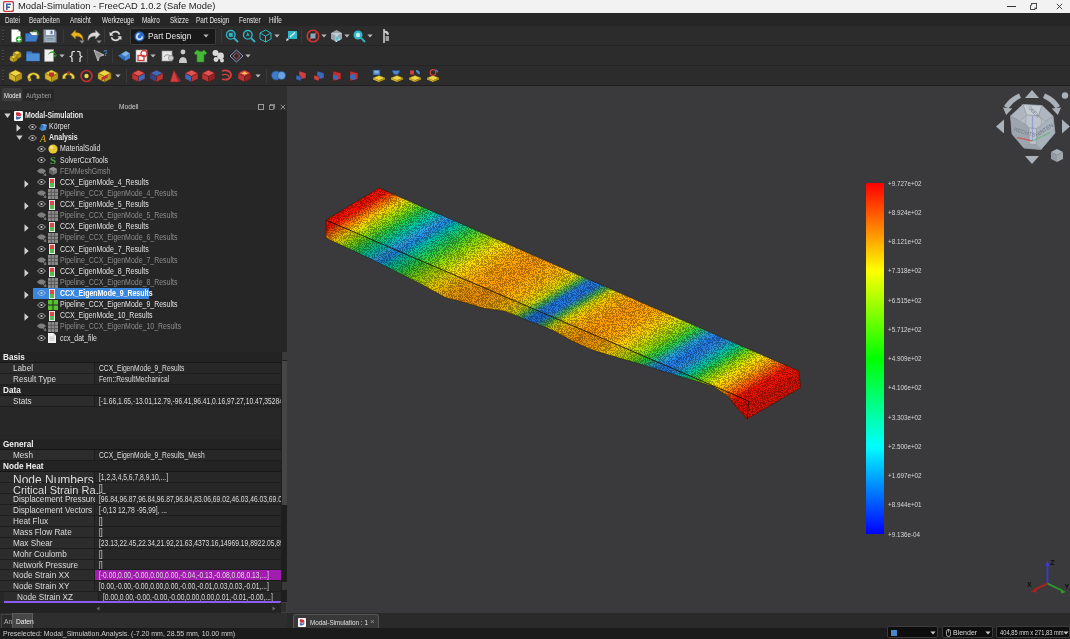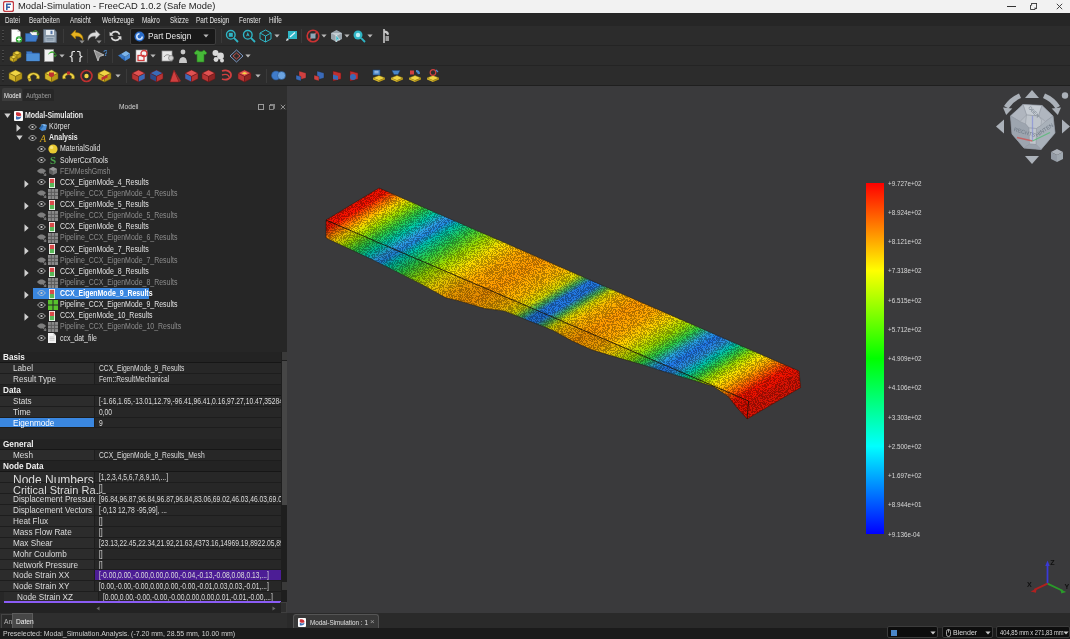--- a/index.html
+++ b/index.html
@@ -793,49 +793,33 @@
           </div>
         </div>
 <div style="position:absolute;left:0;top:396.2px;width:281px;height:10.92px;border-bottom:1px solid #1d1d1d;box-sizing:border-box">
           <div style="position:absolute;left:0;top:0;width:95px;height:100%;background:#2c2c2c;border-right:1px solid #1d1d1d;box-sizing:border-box">
             <span style="position:absolute;left:13px;top:1px;font-size:8.2px;color:#dcdcdc;white-space:nowrap">Stats</span>
           </div>
           <div style="position:absolute;left:95px;top:0;width:186px;height:100%;background:#272727;overflow:hidden">
             <span style="position:absolute;left:3.5px;top:1px;font-size:8.2px;color:#dcdcdc;white-space:nowrap;transform:scaleX(0.82);transform-origin:0 0">[-1.66,1.65,-13.01,12.79,-96.41,96.41,0.16,97.27,10.47,35284.8...</span>
           </div>
         </div>
-<div style="position:absolute;left:0;top:407.1px;width:281px;height:10.92px;border-bottom:1px solid #1d1d1d;box-sizing:border-box">
-          <div style="position:absolute;left:0;top:0;width:95px;height:100%;background:#2c2c2c;border-right:1px solid #1d1d1d;box-sizing:border-box">
-            <span style="position:absolute;left:13px;top:1px;font-size:8.2px;color:#dcdcdc;white-space:nowrap">Time</span>
-          </div>
-          <div style="position:absolute;left:95px;top:0;width:186px;height:100%;background:#272727;overflow:hidden">
-            <span style="position:absolute;left:3.5px;top:1px;font-size:8.2px;color:#dcdcdc;white-space:nowrap;transform:scaleX(0.82);transform-origin:0 0">0,00</span>
-          </div>
-        </div>
-<div style="position:absolute;left:0;top:418.0px;width:281px;height:10.92px;border-bottom:1px solid #1d1d1d;box-sizing:border-box">
-          <div style="position:absolute;left:0;top:0;width:95px;height:100%;background:#3a87e0;border-right:1px solid #1d1d1d;box-sizing:border-box">
-            <span style="position:absolute;left:13px;top:1px;font-size:8.2px;color:#ffffff;white-space:nowrap">Eigenmode</span>
-          </div>
-          <div style="position:absolute;left:95px;top:0;width:186px;height:100%;background:#272727;overflow:hidden">
-            <span style="position:absolute;left:3.5px;top:1px;font-size:8.2px;color:#dcdcdc;white-space:nowrap;transform:scaleX(0.82);transform-origin:0 0">9</span>
-          </div>
-        </div>
 <div style="position:absolute;left:0;top:439.9px;width:281px;height:10.92px;background:#232323;border-bottom:1px solid #161616;box-sizing:border-box">
           <span style="position:absolute;left:3px;top:1px;font-size:8.2px;font-weight:bold;color:#f0f0f0">General</span>
         </div>
 <div style="position:absolute;left:0;top:450.8px;width:281px;height:10.92px;border-bottom:1px solid #1d1d1d;box-sizing:border-box">
           <div style="position:absolute;left:0;top:0;width:95px;height:100%;background:#2c2c2c;border-right:1px solid #1d1d1d;box-sizing:border-box">
             <span style="position:absolute;left:13px;top:1px;font-size:8.2px;color:#dcdcdc;white-space:nowrap">Mesh</span>
           </div>
           <div style="position:absolute;left:95px;top:0;width:186px;height:100%;background:#272727;overflow:hidden">
             <span style="position:absolute;left:3.5px;top:1px;font-size:8.2px;color:#dcdcdc;white-space:nowrap;transform:scaleX(0.82);transform-origin:0 0">CCX_EigenMode_9_Results_Mesh</span>
           </div>
         </div>
 <div style="position:absolute;left:0;top:461.7px;width:281px;height:10.92px;background:#232323;border-bottom:1px solid #161616;box-sizing:border-box">
-          <span style="position:absolute;left:3px;top:1px;font-size:8.2px;font-weight:bold;color:#f0f0f0">Node Data</span>
+          <span style="position:absolute;left:3px;top:1px;font-size:8.2px;font-weight:bold;color:#f0f0f0">Node Heat</span>
         </div>
 <div style="position:absolute;left:0;top:472.6px;width:281px;height:10.92px;border-bottom:1px solid #1d1d1d;box-sizing:border-box">
           <div style="position:absolute;left:0;top:0;width:95px;height:100%;background:#2c2c2c;border-right:1px solid #1d1d1d;box-sizing:border-box">
             <span style="position:absolute;left:13px;top:1px;font-size:12px;color:#dcdcdc;white-space:nowrap">Node Numbers</span>
           </div>
           <div style="position:absolute;left:95px;top:0;width:186px;height:100%;background:#272727;overflow:hidden">
             <span style="position:absolute;left:3.5px;top:1px;font-size:8.2px;color:#dcdcdc;white-space:nowrap;transform:scaleX(0.82);transform-origin:0 0">[1,2,3,4,5,6,7,8,9,10,...]</span>
           </div>
         </div>
 <div style="position:absolute;left:0;top:483.5px;width:281px;height:10.92px;border-bottom:1px solid #1d1d1d;box-sizing:border-box">
@@ -899,21 +883,21 @@
             <span style="position:absolute;left:13px;top:1px;font-size:8.2px;color:#dcdcdc;white-space:nowrap">Network Pressure</span>
           </div>
           <div style="position:absolute;left:95px;top:0;width:186px;height:100%;background:#272727;overflow:hidden">
             <span style="position:absolute;left:3.5px;top:1px;font-size:8.2px;color:#dcdcdc;white-space:nowrap;transform:scaleX(0.82);transform-origin:0 0">[]</span>
           </div>
         </div>
 <div style="position:absolute;left:0;top:570.9px;width:281px;height:10.92px;border-bottom:1px solid #1d1d1d;box-sizing:border-box">
           <div style="position:absolute;left:0;top:0;width:95px;height:100%;background:#2c2c2c;border-right:1px solid #1d1d1d;box-sizing:border-box">
             <span style="position:absolute;left:13px;top:1px;font-size:8.2px;color:#dcdcdc;white-space:nowrap">Node Strain XX</span>
           </div>
-          <div style="position:absolute;left:95px;top:0;width:186px;height:100%;background:#4c1d95;overflow:hidden">
+          <div style="position:absolute;left:95px;top:0;width:186px;height:100%;background:#a21caf;overflow:hidden">
             <span style="position:absolute;left:3.5px;top:1px;font-size:8.2px;color:#dcdcdc;white-space:nowrap;transform:scaleX(0.82);transform-origin:0 0">[-0.00,0.00,-0.00,0.00,0.00,-0.04,-0.13,-0.08,0.08,0.13,...]</span>
           </div>
         </div>
 <div style="position:absolute;left:0;top:581.8px;width:281px;height:10.92px;border-bottom:1px solid #1d1d1d;box-sizing:border-box">
           <div style="position:absolute;left:0;top:0;width:95px;height:100%;background:#2c2c2c;border-right:1px solid #1d1d1d;box-sizing:border-box">
             <span style="position:absolute;left:13px;top:1px;font-size:8.2px;color:#dcdcdc;white-space:nowrap">Node Strain XY</span>
           </div>
           <div style="position:absolute;left:95px;top:0;width:186px;height:100%;background:#272727;overflow:hidden">
             <span style="position:absolute;left:3.5px;top:1px;font-size:8.2px;color:#dcdcdc;white-space:nowrap;transform:scaleX(0.82);transform-origin:0 0">[0.00,-0.00,-0.00,0.00,0.00,-0.00,-0.01,0.03,0.03,-0.01,...]</span>
           </div>

